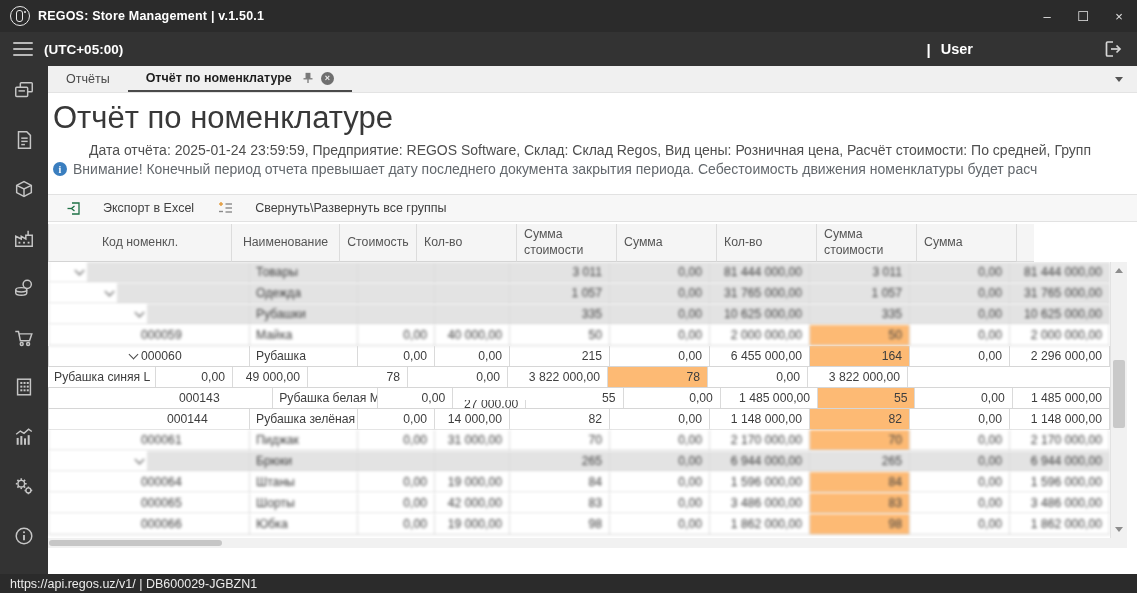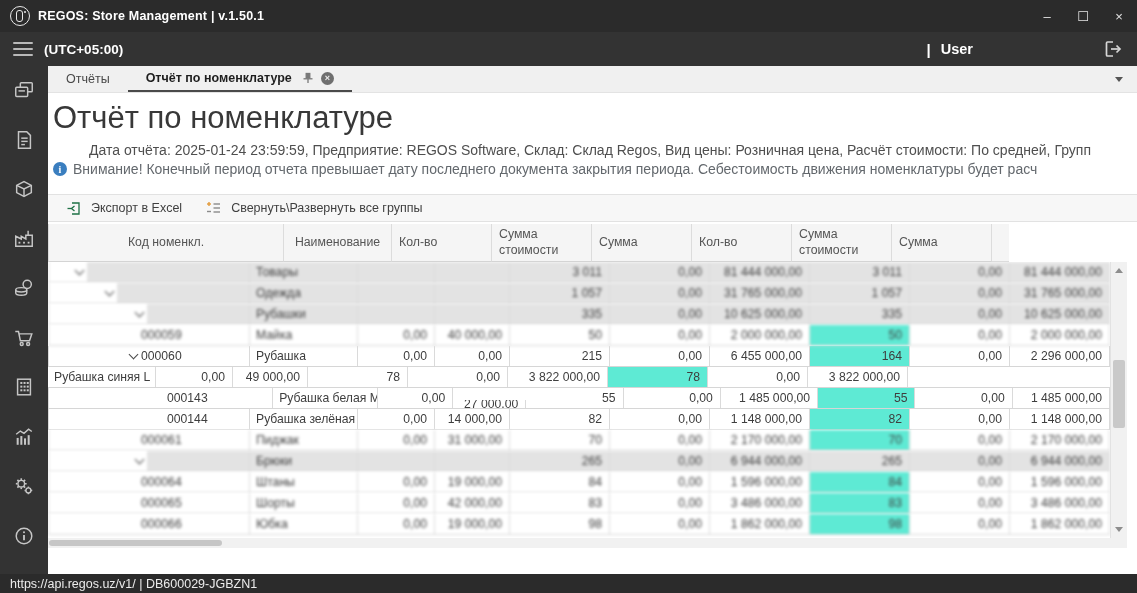--- a/index.html
+++ b/index.html
@@ -49,21 +49,21 @@
 
   .texts{padding:6px 10px 0 5px;}
   .h1{font-size:31px;font-weight:400;color:#383838;line-height:38px;margin:0;}
   .meta{font-size:14px;color:#4f4f4f;white-space:nowrap;overflow:hidden;margin-top:5px;text-align:center;}
   .warn{font-size:14px;color:#63686d;white-space:nowrap;overflow:hidden;margin-top:3px;display:flex;align-items:center;gap:6px;}
   .infoicon{flex:0 0 auto;width:14px;height:14px;border-radius:50%;background:#3a7ebf;color:#fff;font-size:10px;font-weight:bold;
             display:flex;align-items:center;justify-content:center;font-family:"Liberation Serif",serif;}
 
   .toolbar{margin-top:17px;height:28px;background:#f7f7f7;border-top:1px solid #e2e2e2;border-bottom:1px solid #e2e2e2;
            display:flex;align-items:center;box-sizing:border-box;padding-left:8px;gap:4px;}
-  .tbtn{display:flex;align-items:center;gap:10px;font-size:12.5px;color:#3f3f3f;padding:0 10px;height:24px;}
+  .tbtn{display:flex;align-items:center;gap:22px;font-size:12.5px;color:#3f3f3f;padding:0 10px;height:24px;}
 
   
   .tablewrap{margin-top:2px;width:1079px;position:relative;}
   .ghrow,.chrow{display:flex;}
   .gcell{height:22px;background:#f5f5f5;border-right:1px solid #dcdcdc;border-bottom:1px solid #dcdcdc;
          display:flex;align-items:center;justify-content:center;font-size:12.3px;color:#555;box-sizing:border-box;}
   .gcell:first-child,.hcell:first-child{border-left:1px solid #dcdcdc;}
   .hcell{height:38px;background:#f5f5f5;border-right:1px solid #dcdcdc;border-bottom:1px solid #d4d4d4;
          display:flex;align-items:center;font-size:12.3px;color:#555;box-sizing:border-box;line-height:1.25;}
   .hcell.c{justify-content:center;text-align:center;}
@@ -74,21 +74,21 @@
   .trow{display:flex;width:1062px;height:21px;border-bottom:1px solid #d6d6d6;box-sizing:border-box;background:#fff;}
   .cell{box-sizing:border-box;border-right:1px solid #dadada;font-size:12.2px;color:#3e3e3e;
         display:flex;align-items:center;overflow:hidden;white-space:nowrap;}
   .cell.code{border-left:1px solid #dadada;}
   .cell.namec{padding-left:6px;}
   .cell.num{justify-content:flex-end;padding-right:7px;}
   .trow.group .cell{background:#e3e3e3;}
   .trow.group .cell.code{background:#fff;padding:0;}
   .gfill{flex:1;height:100%;background:#e3e3e3;}
   .sp{flex:0 0 auto;height:100%;}
-  .qty-hl{background:#5eead4;}
+  .qty-hl{background:#fdba74;}
   .blurred{filter:blur(1.7px);}
   .arrow{width:16px;height:100%;display:flex;align-items:center;justify-content:center;flex:0 0 auto;}
   .arrow::before{content:'';width:6px;height:6px;border-right:1.5px solid #4a4a4a;border-bottom:1.5px solid #4a4a4a;
                  transform:rotate(45deg);margin-top:-3px;}
 
   .vscroll{position:absolute;right:0;top:0;width:17px;height:276px;background:#f1f1f1;border-left:1px solid #e2e2e2;box-sizing:border-box;}
   .sb-up{position:absolute;top:6px;left:4px;width:0;height:0;border-left:4px solid transparent;border-right:4px solid transparent;border-bottom:5px solid #8d8d8d;}
   .sb-down{position:absolute;bottom:6px;left:4px;width:0;height:0;border-left:4px solid transparent;border-right:4px solid transparent;border-top:5px solid #8d8d8d;}
   .vthumb{position:absolute;left:2px;top:98px;width:12px;height:68px;background:#c9c9c9;border-radius:2px;}
 
@@ -284,22 +284,23 @@
             <line x1="7.5" y1="7" x2="14" y2="7"></line>
             <line x1="7.5" y1="11" x2="14" y2="11"></line>
           </g>
       </svg>
       <span>Свернуть\Развернуть все группы</span>
     </div>
   </div>
 
   <div class="tablewrap">
     <div class="chrow">
-        <div class="hcell c" style="width: 236px;">Код номенкл.</div>
+        <div class="hcell c" style="width: 184px;">Код номенкл.</div>
         <div class="hcell c" style="width: 108px;">Наименование</div>
+        <div class="hcell c" style="width: 77px;">Стоимость</div>
         <div class="hcell l" style="width: 100px;">Кол-во</div>
         <div class="hcell l" style="width: 100px;">Сумма стоимости</div>
         <div class="hcell l" style="width: 100px;">Сумма</div>
         <div class="hcell l" style="width: 100px;">Кол-во</div>
         <div class="hcell l" style="width: 100px;">Сумма стоимости</div>
         <div class="hcell l" style="width: 100px;">Сумма</div>
         <div class="filler"></div>
       </div>
     <div class="tbody">
       <div class="trow group blurred">
@@ -386,21 +387,21 @@
           <div class="cell num" style="width: 77px;">0,00</div>
           <div class="cell num" style="width: 75px;">49 000,00</div>
           <div class="cell num" style="width: 100px;">78</div>
           <div class="cell num" style="width: 100px;">0,00</div>
           <div class="cell num" style="width: 100px;">3 822 000,00</div>
           <div class="cell num qty-hl" style="width: 100px;">78</div>
           <div class="cell num" style="width: 100px;">0,00</div>
           <div class="cell num" style="width: 100px;">3 822 000,00</div>
         </div>
         <div class="trow">
-          <div class="cell code" style="width: 232px;">
+          <div class="cell code" style="width: 232px; gap: 12px;">
             <span class="sp" style="width: 118px;"></span>
             <span>000143</span>
           </div>
           <div class="cell namec" style="width: 108px;">Рубашка белая M</div>
           <div class="cell num" style="width: 77px;">0,00</div>
           <div class="cell num" style="width: 75px; margin-top: 12px;">27 000,00</div>
           <div class="cell num" style="width: 100px;">55</div>
           <div class="cell num" style="width: 100px;">0,00</div>
           <div class="cell num" style="width: 100px;">1 485 000,00</div>
           <div class="cell num qty-hl" style="width: 100px;">55</div>

